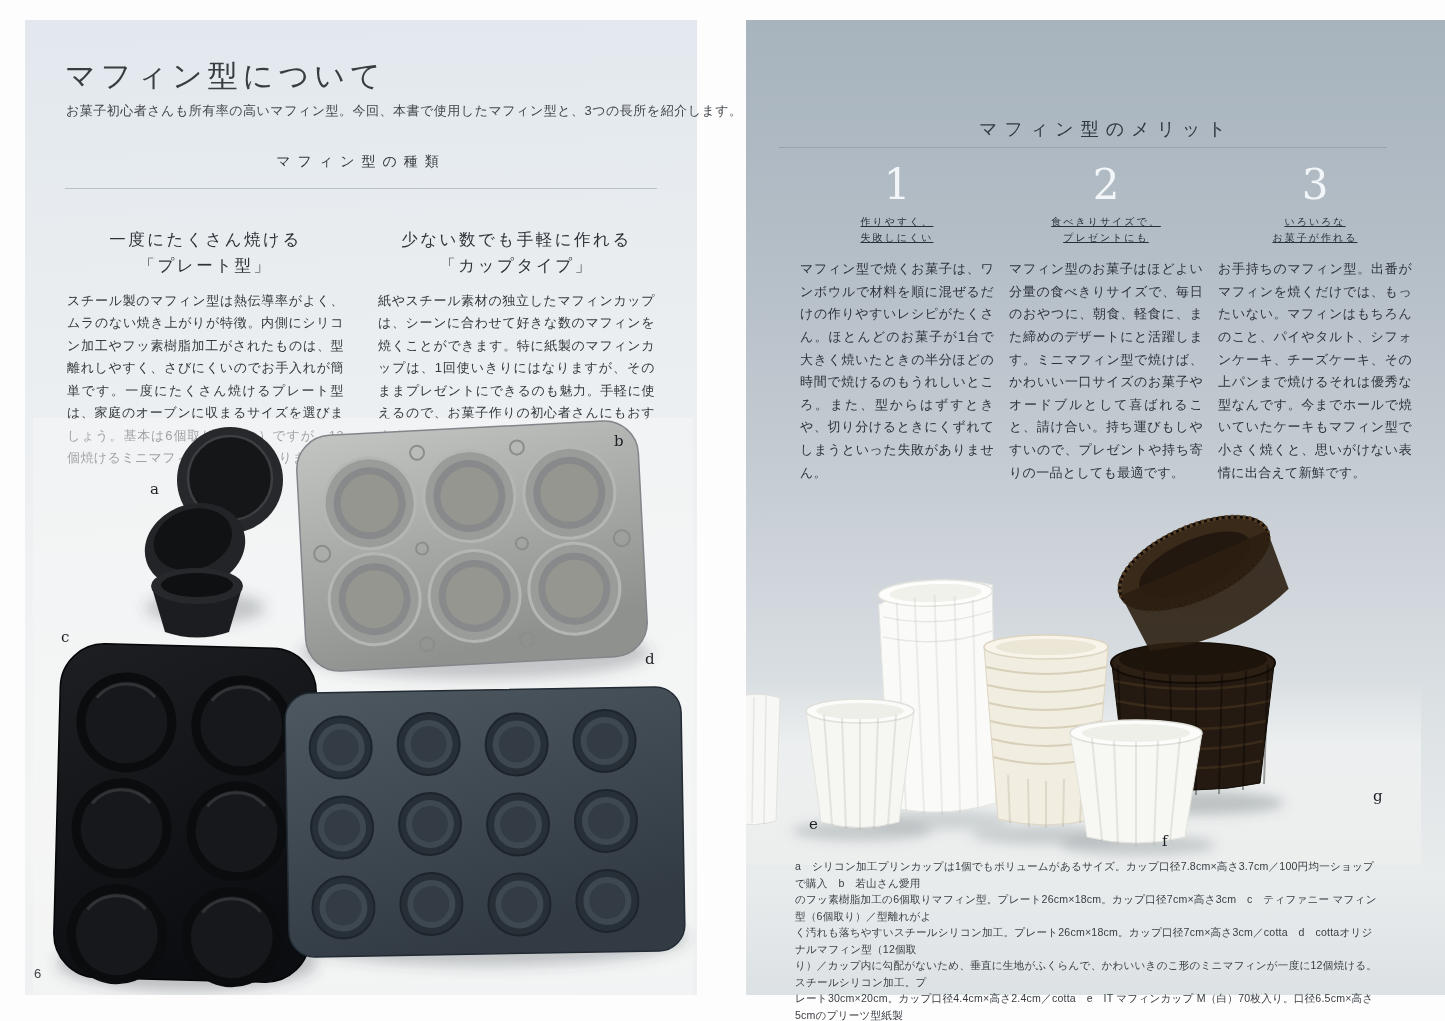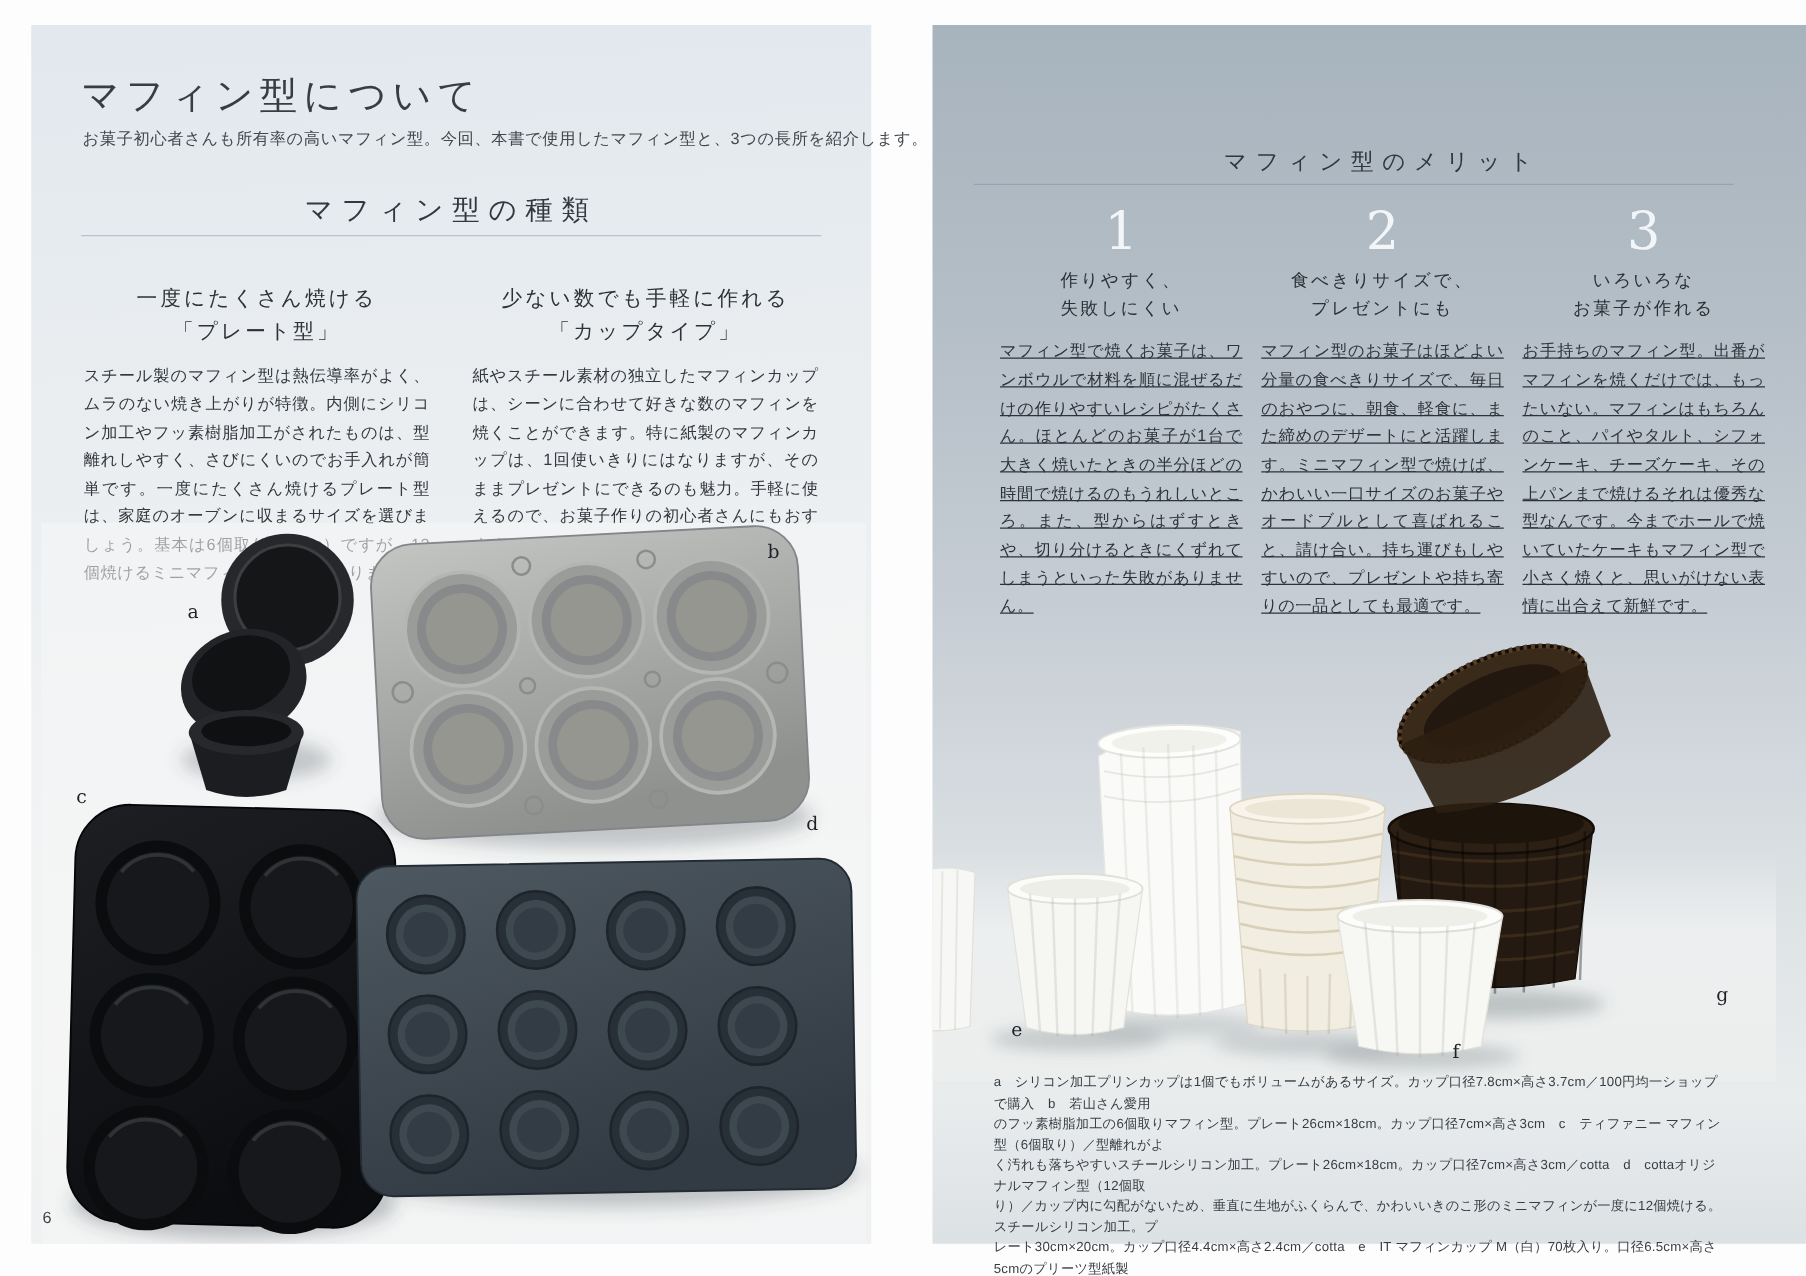--- a/index.html
+++ b/index.html
@@ -22,21 +22,21 @@
   .lp-title{
     position:absolute;left:40px;top:36px;
     font-size:30px;letter-spacing:5px;color:#383d42;font-weight:400;white-space:nowrap;text-align:center;
   }
   .lp-subtitle{
     position:absolute;left:41px;top:82px;
     font-size:13px;letter-spacing:.5px;color:#42474c;white-space:nowrap;
   }
   .section-heading{
     position:absolute;left:0;right:0;text-align:center;
-    font-size:22px;letter-spacing:7px;color:#33383e;font-weight:400;
+    font-size:14px;letter-spacing:7px;color:#33383e;font-weight:400;
   }
   .lp-section{top:133px;}
   .rp-section{top:97px;font-size:18px;color:#31373d;}
   .rule{position:absolute;border-top:1px solid rgba(120,131,142,.40);height:0;}
   .lp-rule{left:40px;width:592px;top:168px;}
   .rp-rule{left:33px;width:608px;top:127px;}
   .lp-columns{
     position:absolute;left:0;top:192px;width:100%;
     display:flex;justify-content:center;gap:34px;box-sizing:border-box;margin-top:14px;
   }
@@ -52,25 +52,25 @@
   .rp-merits{
     position:absolute;left:0;top:143px;width:100%;
     display:flex;justify-content:center;gap:15px;box-sizing:border-box;
   }
   .merit{width:194px;text-align:center;}
   .merit-number{
     font-family:"DejaVu Serif","Liberation Serif",serif;
     font-size:42px;line-height:1.05;color:#f3f6f8;font-weight:400;
   }
   .merit-title{
-    margin-top:7px;font-size:14px;letter-spacing:2px;line-height:1.55;color:#2a3036;
+    margin-top:7px;font-size:10px;letter-spacing:2px;line-height:1.55;color:#2a3036;text-decoration:underline;
   }
   .merit-body{
     margin-top:13px;font-size:13px;line-height:1.74;letter-spacing:.3px;
-    text-align:justify;color:#2d333a;text-decoration:underline;
+    text-align:justify;color:#2d333a;
   }
   .photo-label{
     position:absolute;
     font-family:"DejaVu Serif","Liberation Serif",serif;
     font-size:15px;color:#1d2024;
   }
   .caption{
     position:absolute;left:49px;top:838px;width:588px;
     font-size:10.6px;line-height:1.56;letter-spacing:.2px;color:#373d43;
   }

